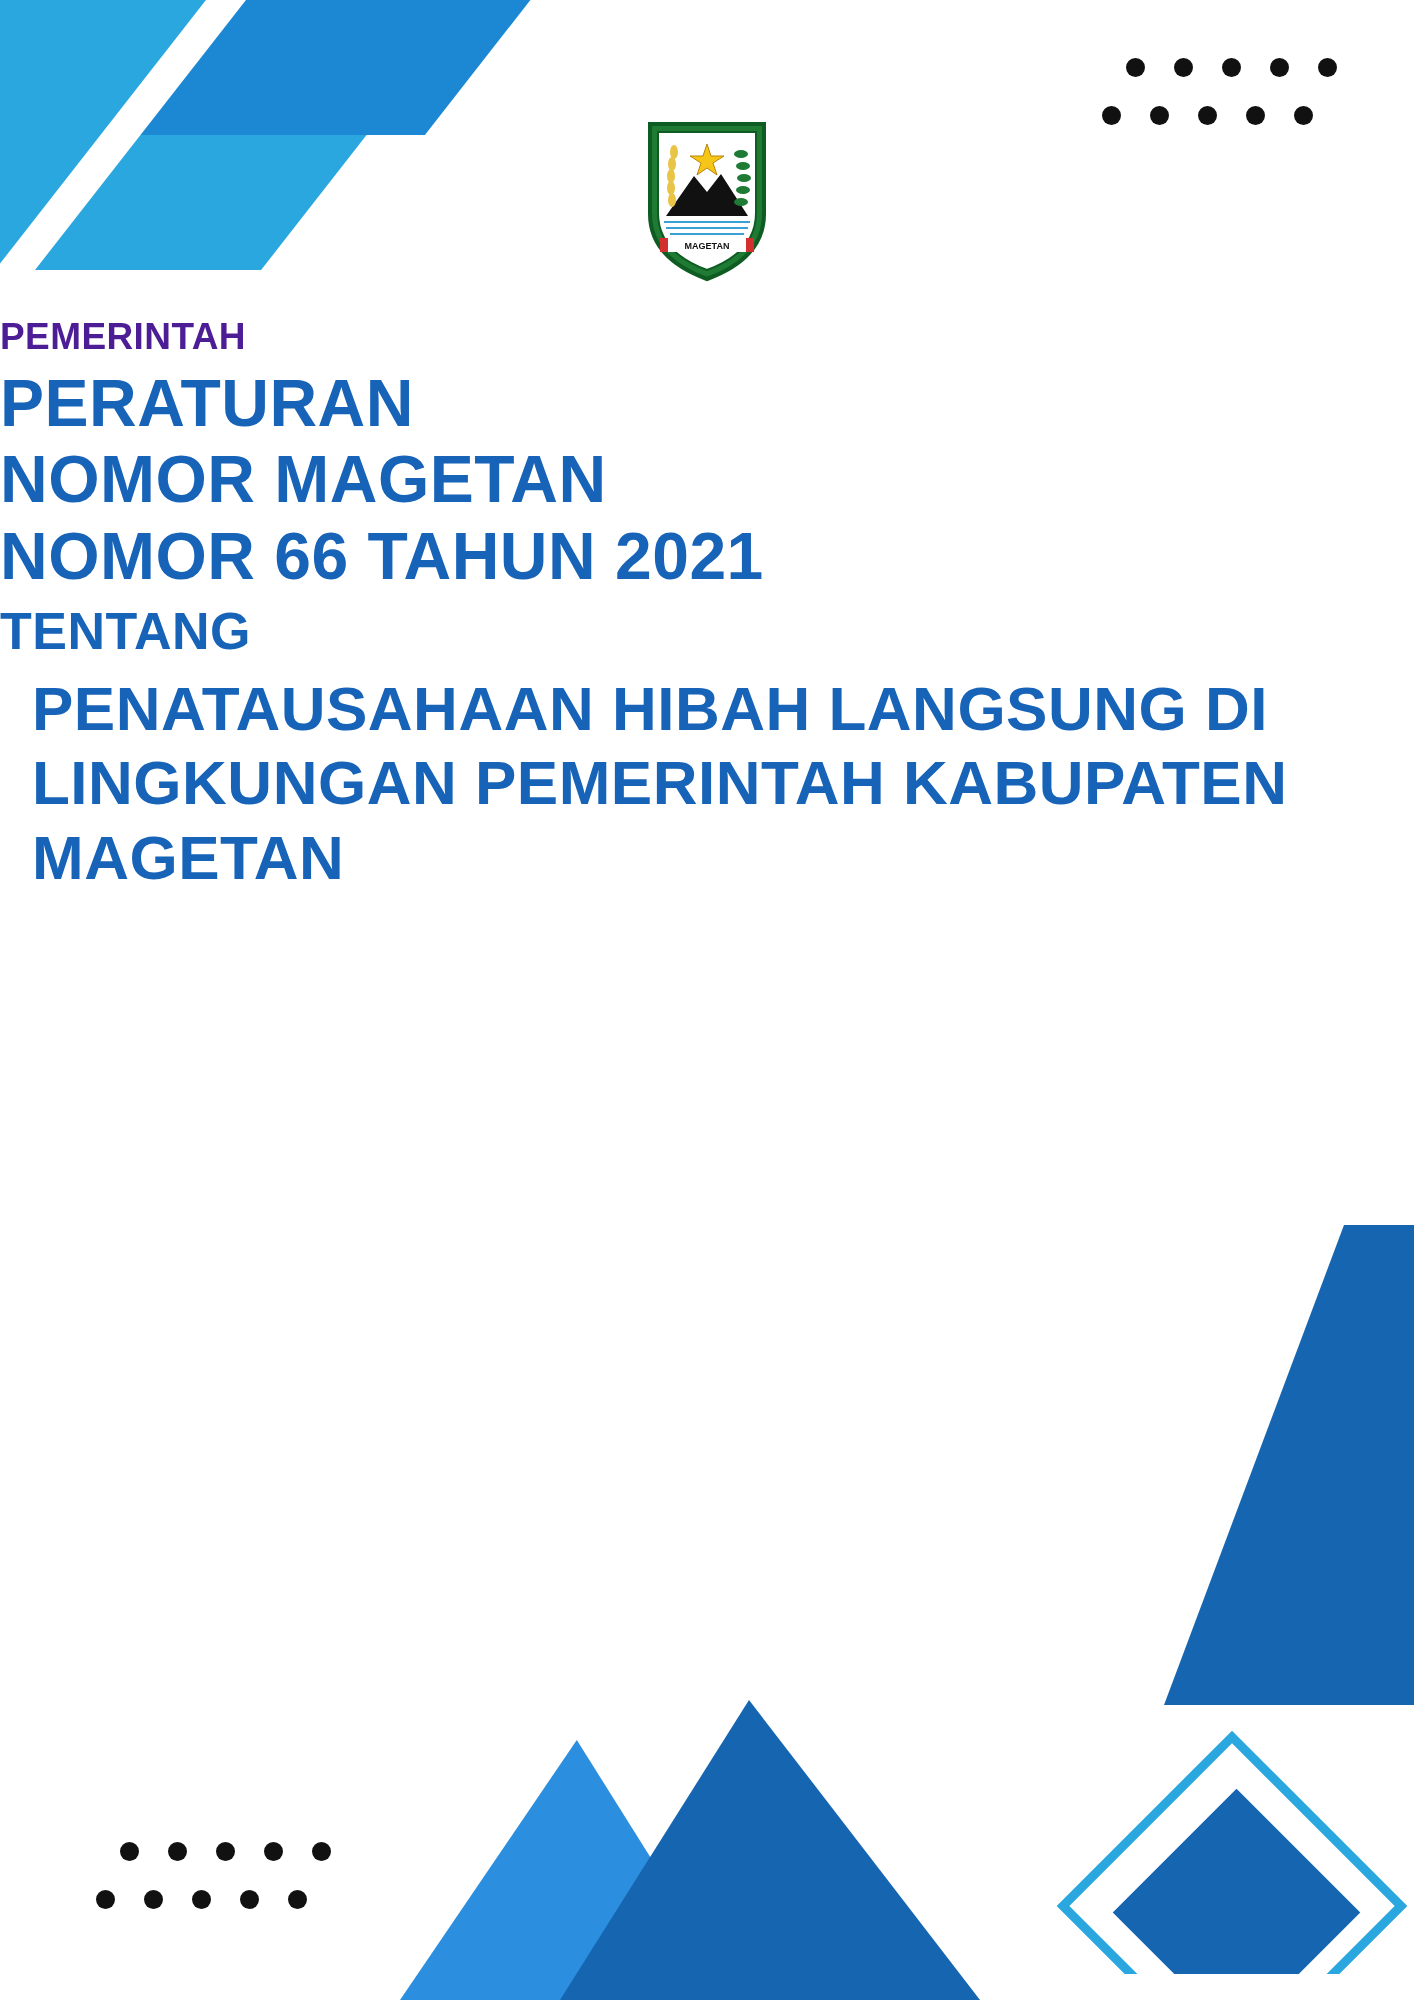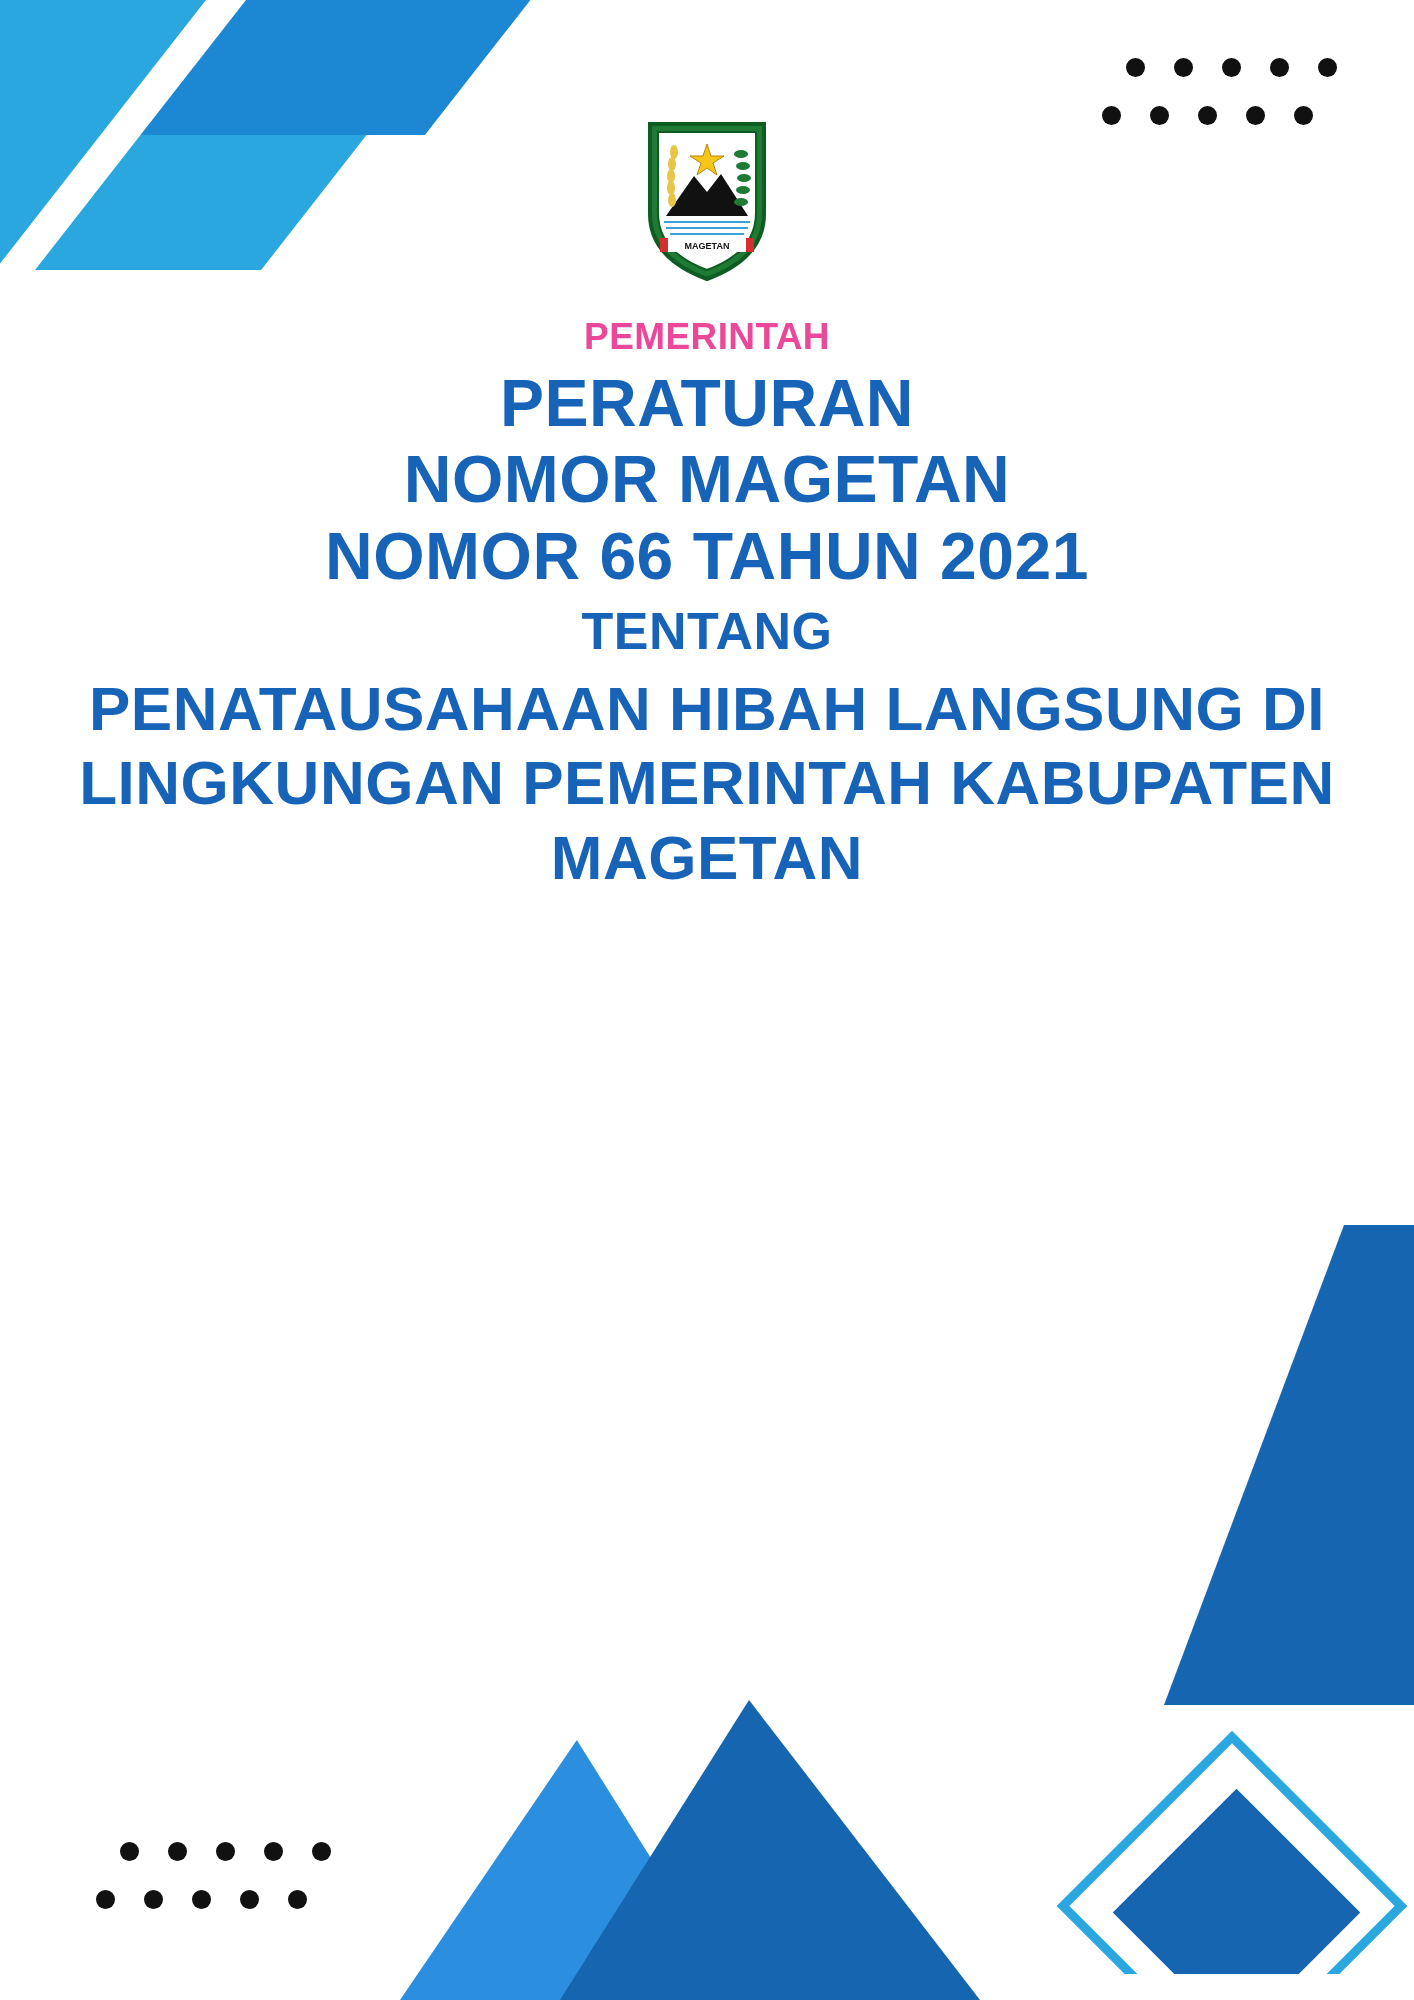--- a/index.html
+++ b/index.html
@@ -132,32 +132,31 @@
     width: 330px;
     height: 26px;
     background: #ffffff;
   }
 
   
   .content {
     position: relative;
     z-index: 5;
     width: 100%;
-    text-align: center;
   }
   .crest {
     margin: 118px auto 0;
     width: 122px;
     height: 165px;
   }
   .gov-line {
     margin-top: 26px;
     font-size: 37px;
     font-weight: 700;
-    color: #ec4899;
+    color: #4c1d95;
     letter-spacing: 0.4px;
     line-height: 1.5;
   }
   .title-block {
     color: #1763b8;
     font-weight: 800;
     letter-spacing: 0.5px;
   }
   .t-line1, .t-line2, .t-line3 {
     font-size: 66px;

